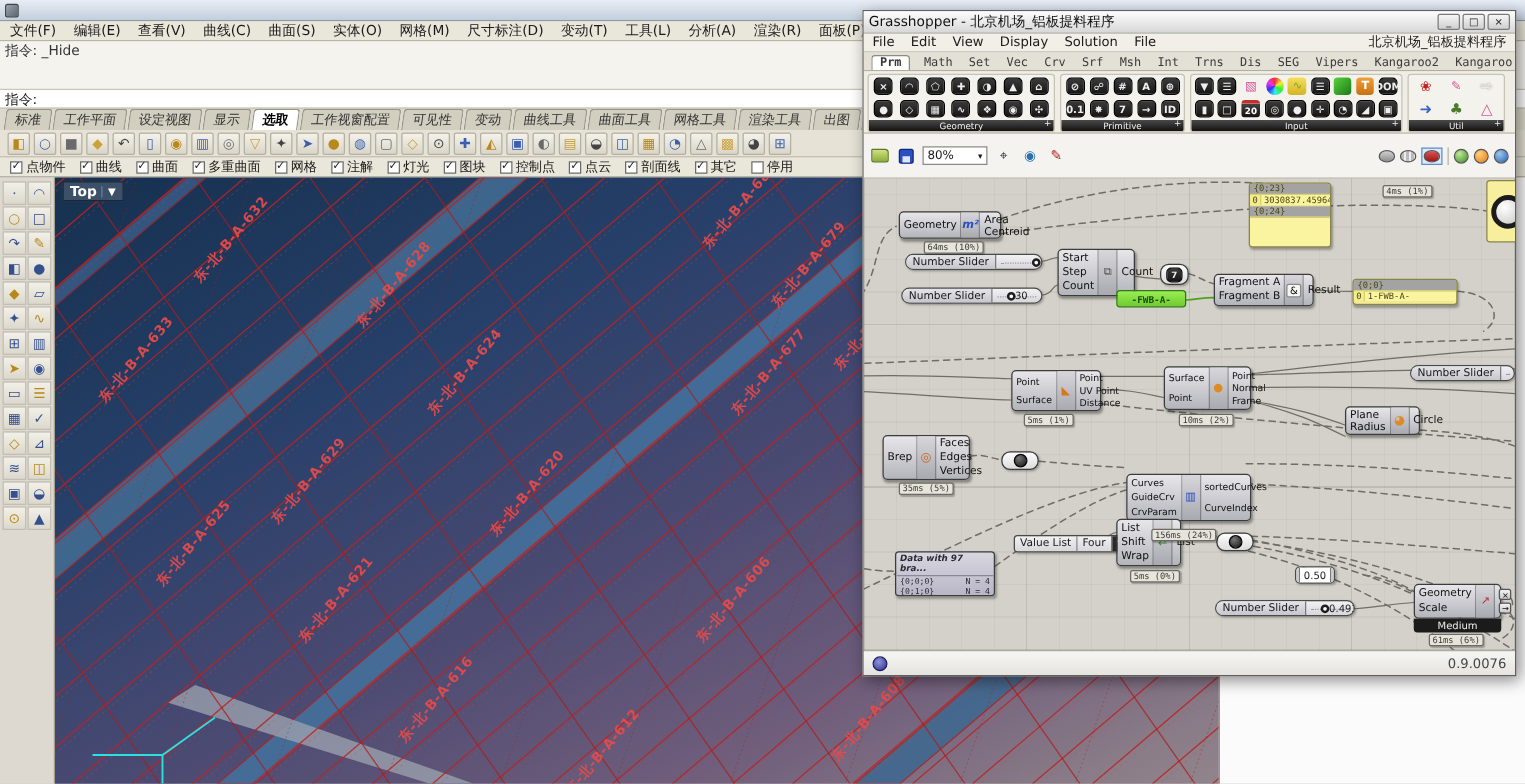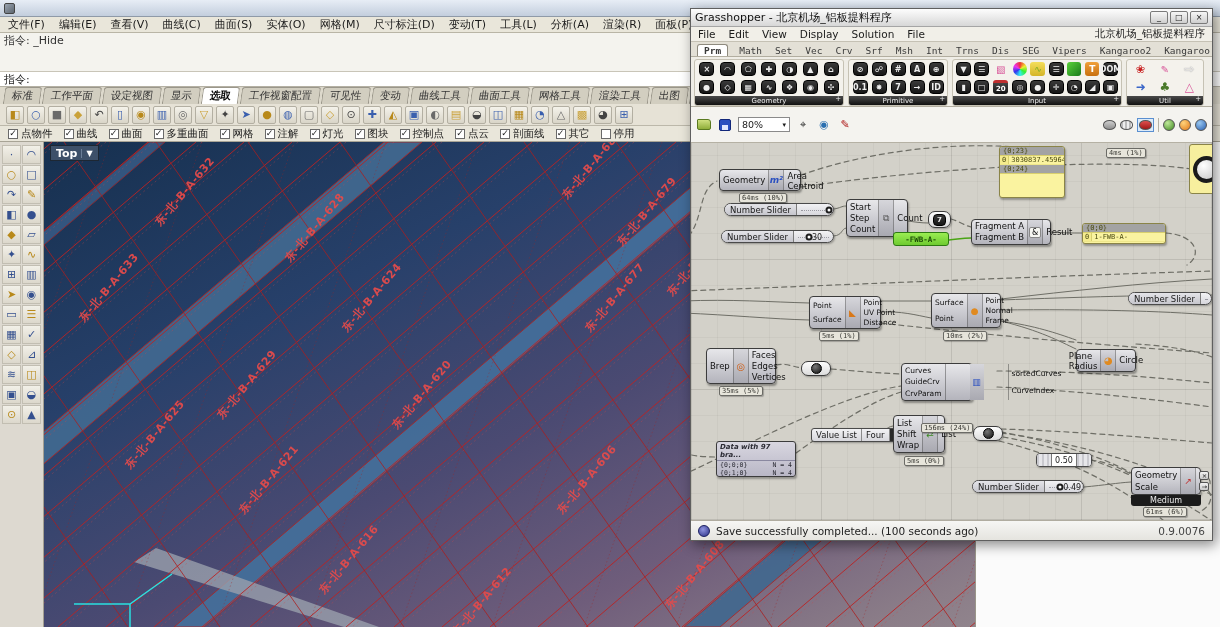--- a/index.html
+++ b/index.html
@@ -751,21 +751,21 @@
     </div>
     <div class="tipb" style="left:252px;top:188px;">10ms (2%)</div>
 
     <div class="slider" style="left:437px;top:149px;width:84px;height:13px;">
       <span class="sl">Number Slider</span>
       <span class="st">
           <i></i>
         </span>
     </div>
 
-    <div class="ghc" style="left:385px;top:206px;width:60px;height:23px;justify-content:center;">
+    <div class="ghc" style="left:385px;top:182px;width:60px;height:23px;">
       <div class="ins">
         <span class="lab">Plane</span>
         <span class="lab">Radius</span>
       </div>
       <div class="mid">
           <span style="color:#e08a20;font-size:10px;">◕</span>
         </div>
       <div class="outs">
           <span class="lab">Circle</span>
         </div>
@@ -783,21 +783,21 @@
         <span class="lab">Edges</span>
         <span class="lab">Vertices</span>
       </div>
     </div>
     <div class="tipb" style="left:28px;top:243px;">35ms (5%)</div>
 
     <div class="wparam" style="left:110px;top:218px;width:30px;height:15px;">
         <span class="dot"></span>
       </div>
 
-    <div class="ghc" style="left:210px;top:220px;width:72px;height:38px;font-size:7.5px;gap:24px;">
+    <div class="ghc" style="left:210px;top:236px;width:100px;height:38px;font-size:7.5px;">
       <div class="ins">
         <span class="lab">Curves</span>
         <span class="lab">GuideCrv</span>
         <span class="lab">CrvParam</span>
       </div>
       <div class="mid">
           <span style="color:#2a4fc0;font-size:9px;">▥</span>
         </div>
       <div class="outs">
         <span class="lab">sortedCurves</span>
@@ -836,21 +836,21 @@
       <div class="r">
           <span>{0;1;0}</span>
           <span>N = 4</span>
         </div>
     </div>
 
     <div class="wparam" style="left:282px;top:283px;width:30px;height:15px;">
         <span class="dot"></span>
       </div>
 
-    <div class="slider" style="left:345px;top:310px;width:56px;height:14px;border-radius:4px;">
+    <div class="slider" style="left:345px;top:310px;width:32px;height:14px;border-radius:4px;">
       <span class="st" style="background:repeating-linear-gradient(90deg,#c9c9cf 0 2px,#e6e6ea 2px 5px);"></span>
       <span style="background:#fff;border-left:1px solid #777;border-right:1px solid #777;padding:0 3px;height:100%;display:flex;align-items:center;font-size:8px;">0.50</span>
       <span class="st" style="background:repeating-linear-gradient(90deg,#c9c9cf 0 2px,#e6e6ea 2px 5px);"></span>
     </div>
 
     <div class="slider" style="left:281px;top:337px;width:112px;height:13px;">
       <span class="sl">Number Slider</span>
       <span class="st">
           <i></i>
           <span class="kn" style="left:40%;"></span>
@@ -870,16 +870,15 @@
         <span class="mini">×</span>
         <span class="mini">→</span>
       </div>
     </div>
     <div class="dtag" style="left:440px;top:352px;width:70px;height:11px;line-height:11px;">Medium</div>
     <div class="tipb" style="left:452px;top:364px;">61ms (6%)</div>
   </div>
 
   <div class="g-status">
     <span class="st-ico"></span>
-    <span>Save successfully completed... (100 seconds ago)</span>
     <span class="st-ver">0.9.0076</span>
   </div>
 </div>
 
 </body></html>

